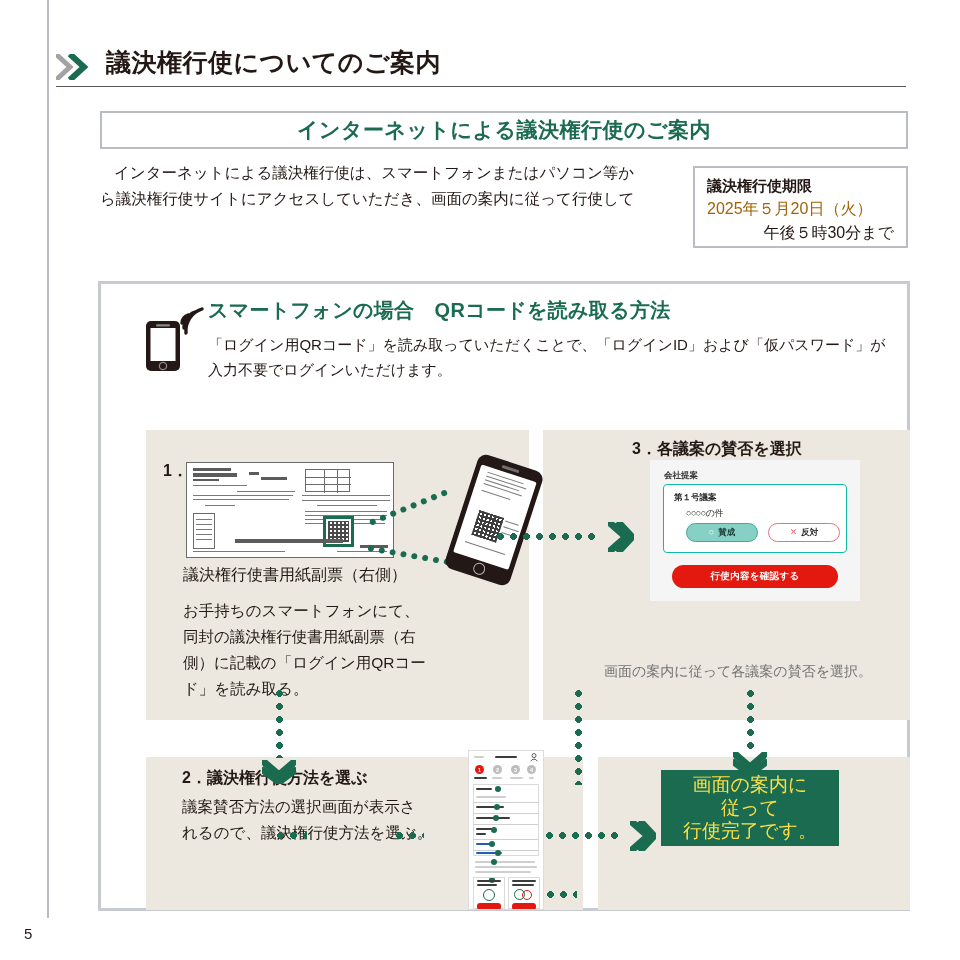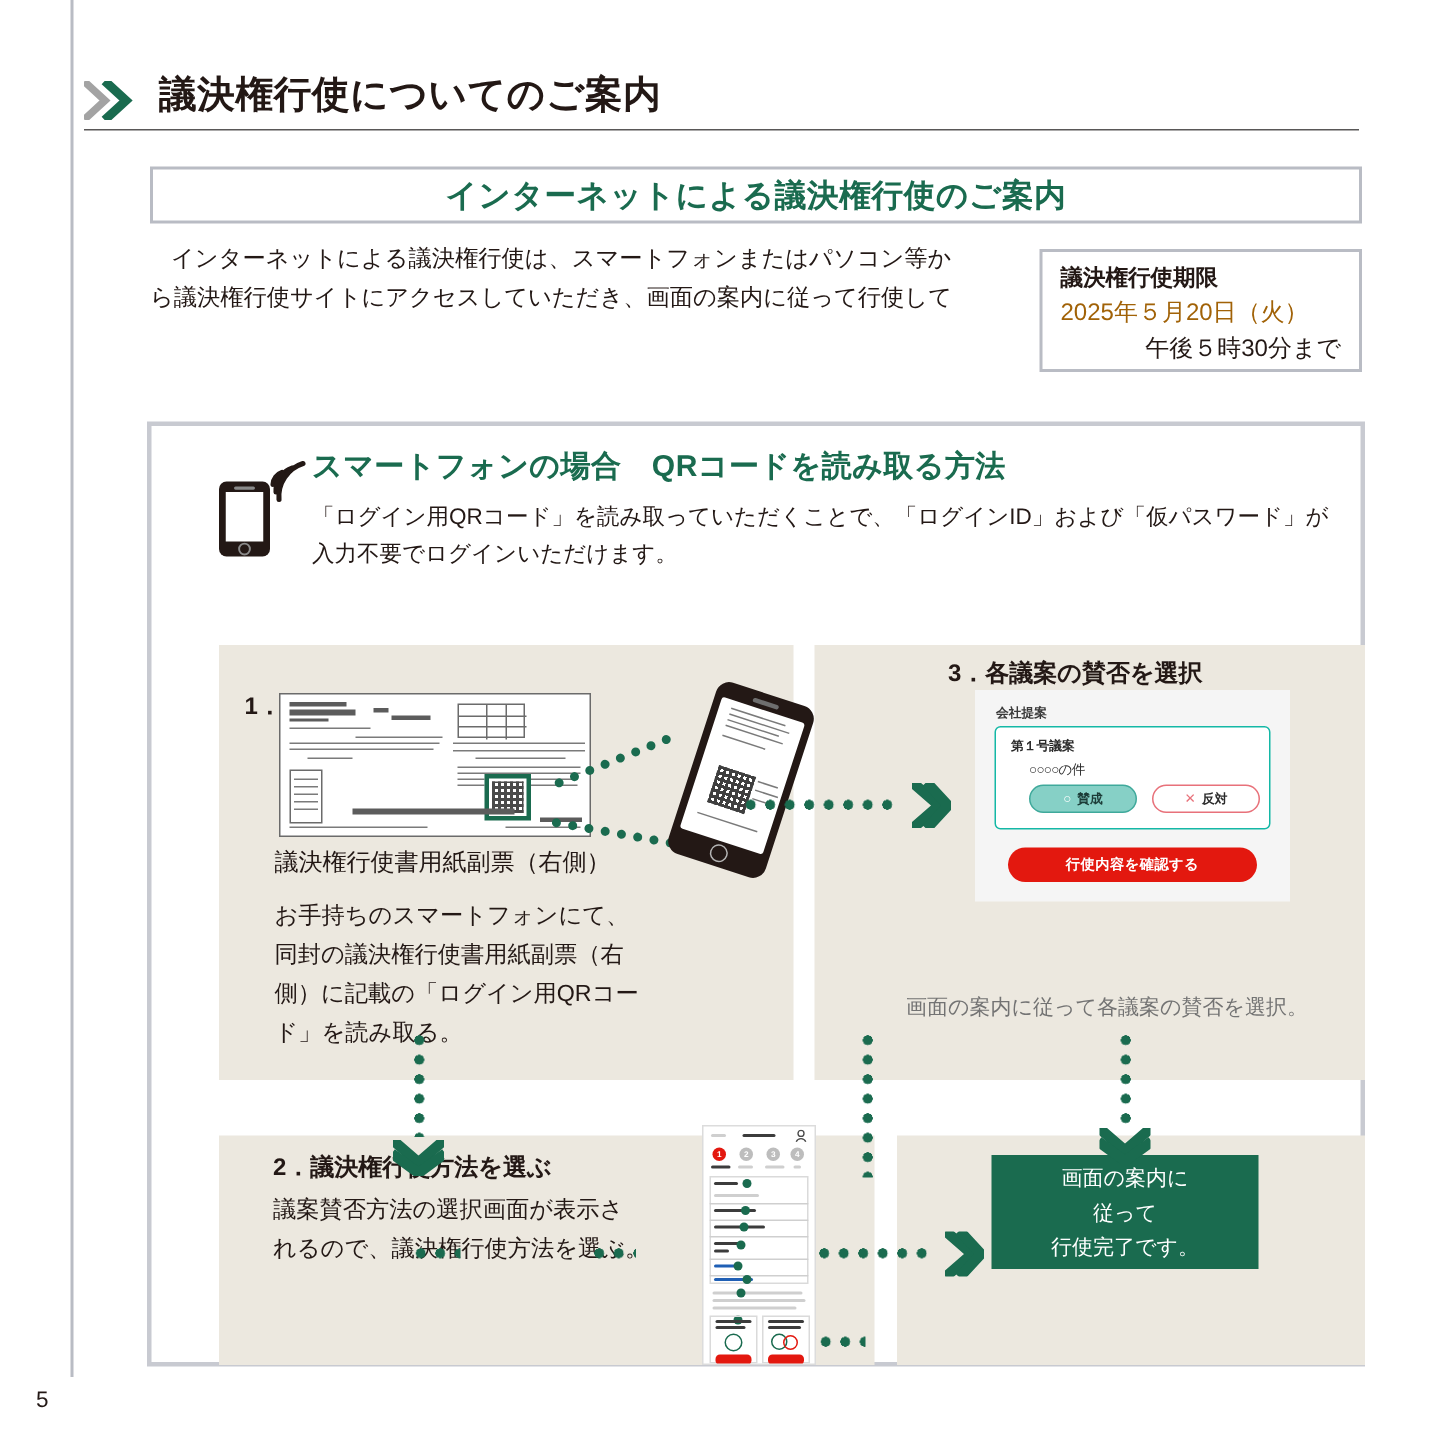--- a/index.html
+++ b/index.html
@@ -441,22 +441,22 @@
     width: 178px;
     height: 76px;
     background: #1a6b4f;
     display: flex;
     flex-direction: column;
     align-items: center;
     justify-content: center;
     gap: 1px;
   }
   .done-box span {
-    font-size: 14px;
-    color: #ffffff;
+    font-size: 19px;
+    color: #fde047;
     line-height: 22px;
     white-space: nowrap;
   }
 
   
   .dot-v {
     position: absolute;
     width: 7px;
     background-image: radial-gradient(circle at 3.5px 3.5px, #1a6b4f 3.2px, transparent 3.4px);
     background-size: 7px 13px;

